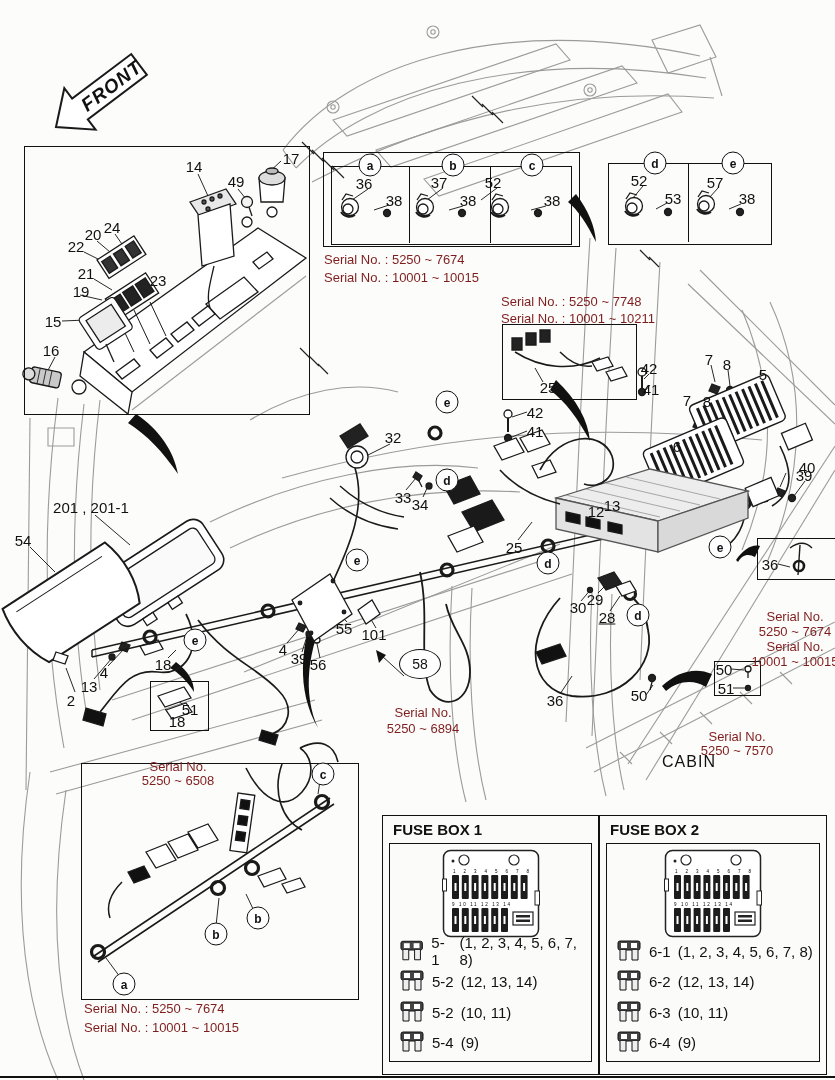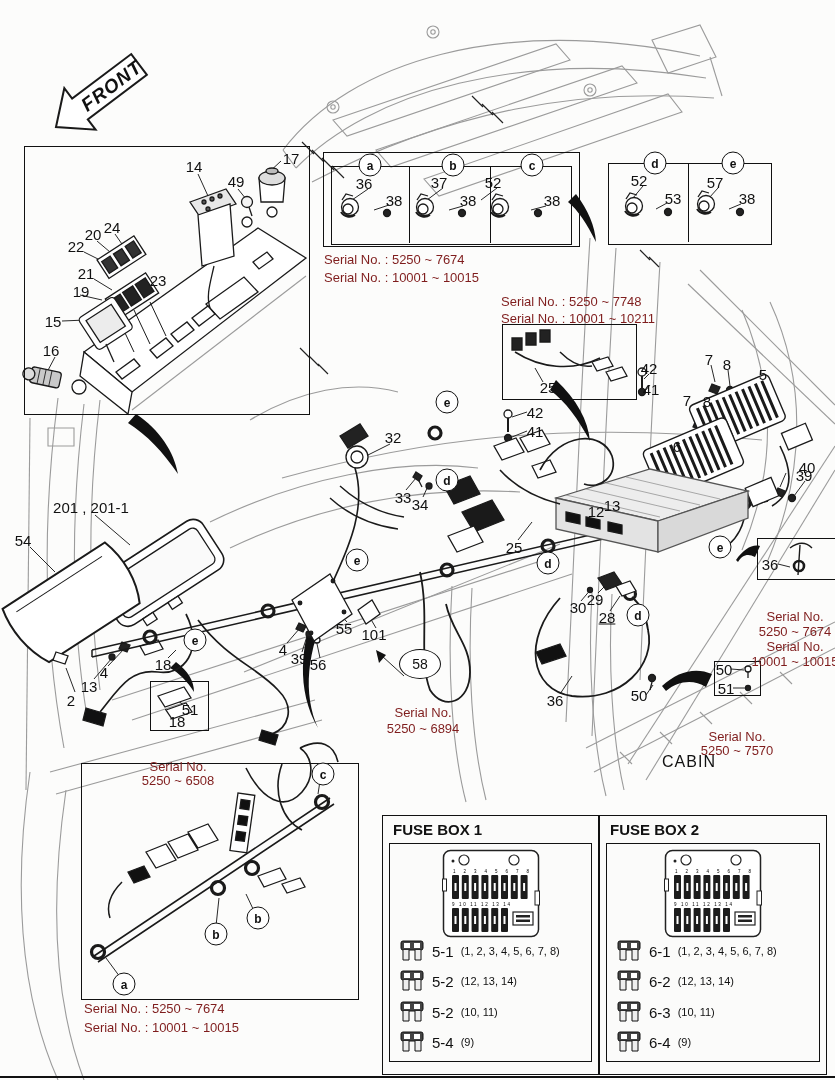--- a/index.html
+++ b/index.html
@@ -19,21 +19,21 @@
   .cabin{position:absolute;font-size:16px;letter-spacing:1px;transform:translateX(-50%);}
   .ellipse58{position:absolute;width:40px;height:28px;border:1.7px solid #111;border-radius:50%;
               background:#fff;display:flex;align-items:center;justify-content:center;
               font-size:14px;transform:translate(-50%,-50%);}
   .fb-outer{position:absolute;border:1.6px solid #111;background:#fbfbfa;}
   .fb-title{position:absolute;left:10px;top:5px;font-size:15px;font-weight:bold;}
   .fb-inner{position:absolute;left:6px;top:27px;right:6px;bottom:12px;border:1.4px solid #111;}
   .fb-diagram{position:absolute;top:5px;left:50%;transform:translateX(-50%);}
   .fb-row{position:absolute;left:9px;height:26px;display:flex;align-items:center;gap:7px;}
   .fb-row .code{font-size:15px;}
-  .fb-row .slots{font-size:11px;}
+  .fb-row .slots{font-size:15px;}
   .divline{position:absolute;background:#111;}
 </style>
 </head>
 <body>
 
 <div class="canvas">
 
   <svg id="art" width="835" height="1080" viewBox="0 0 835 1080">
     <defs>
       <g id="horn-sym" stroke="#1a1a1a" fill="#fff" stroke-width="1.3">

